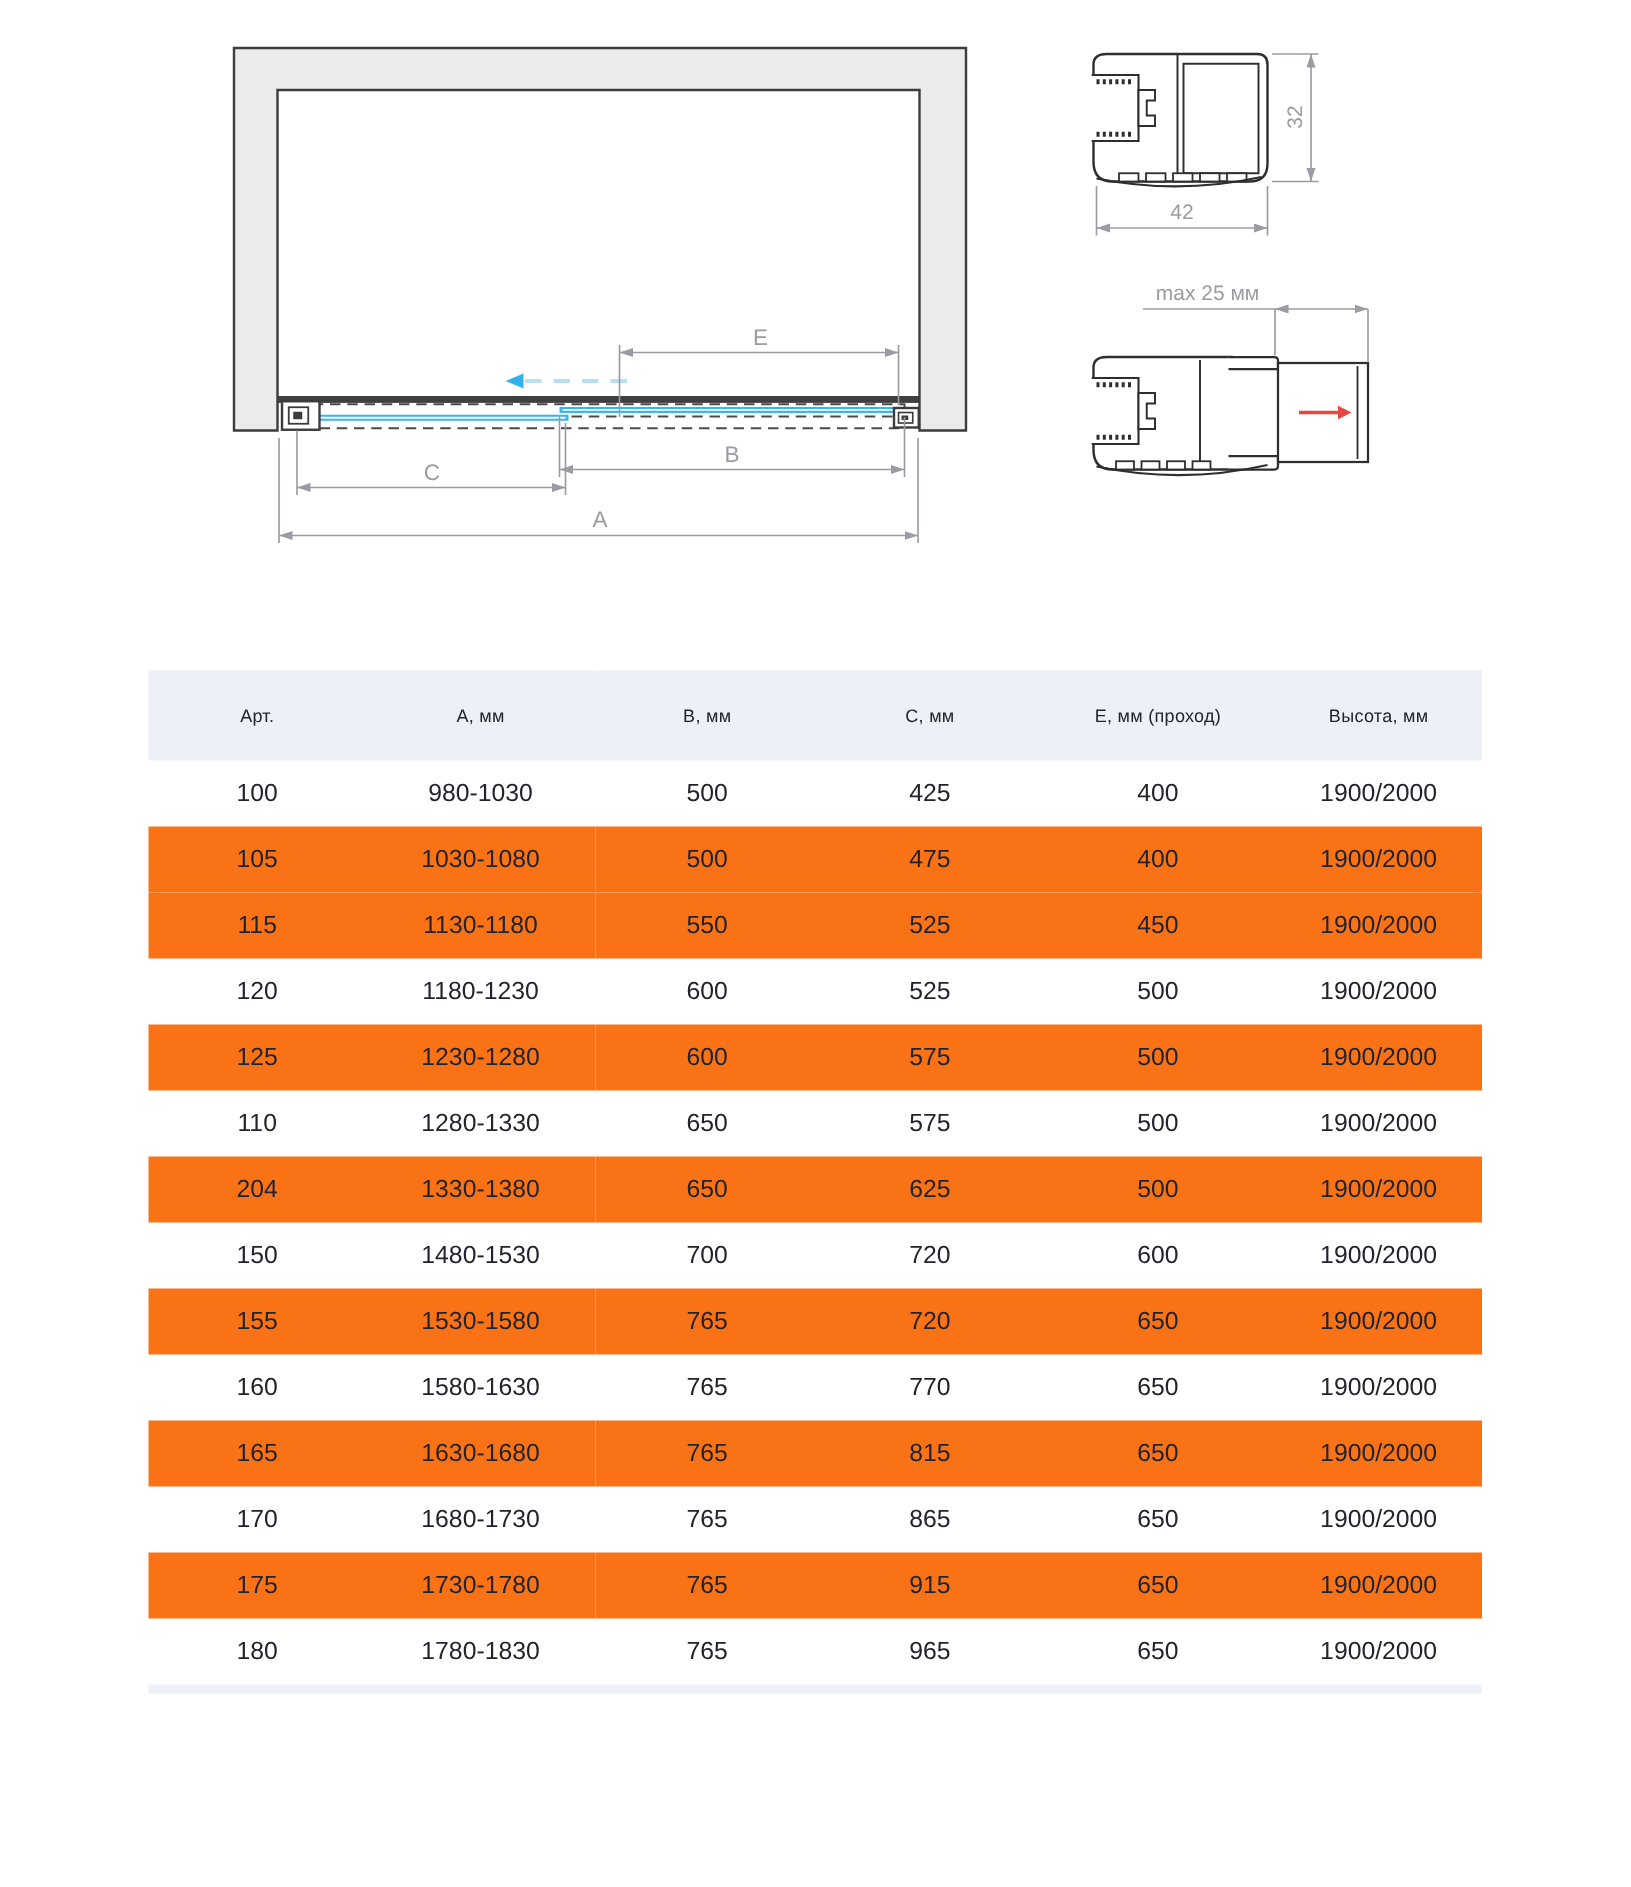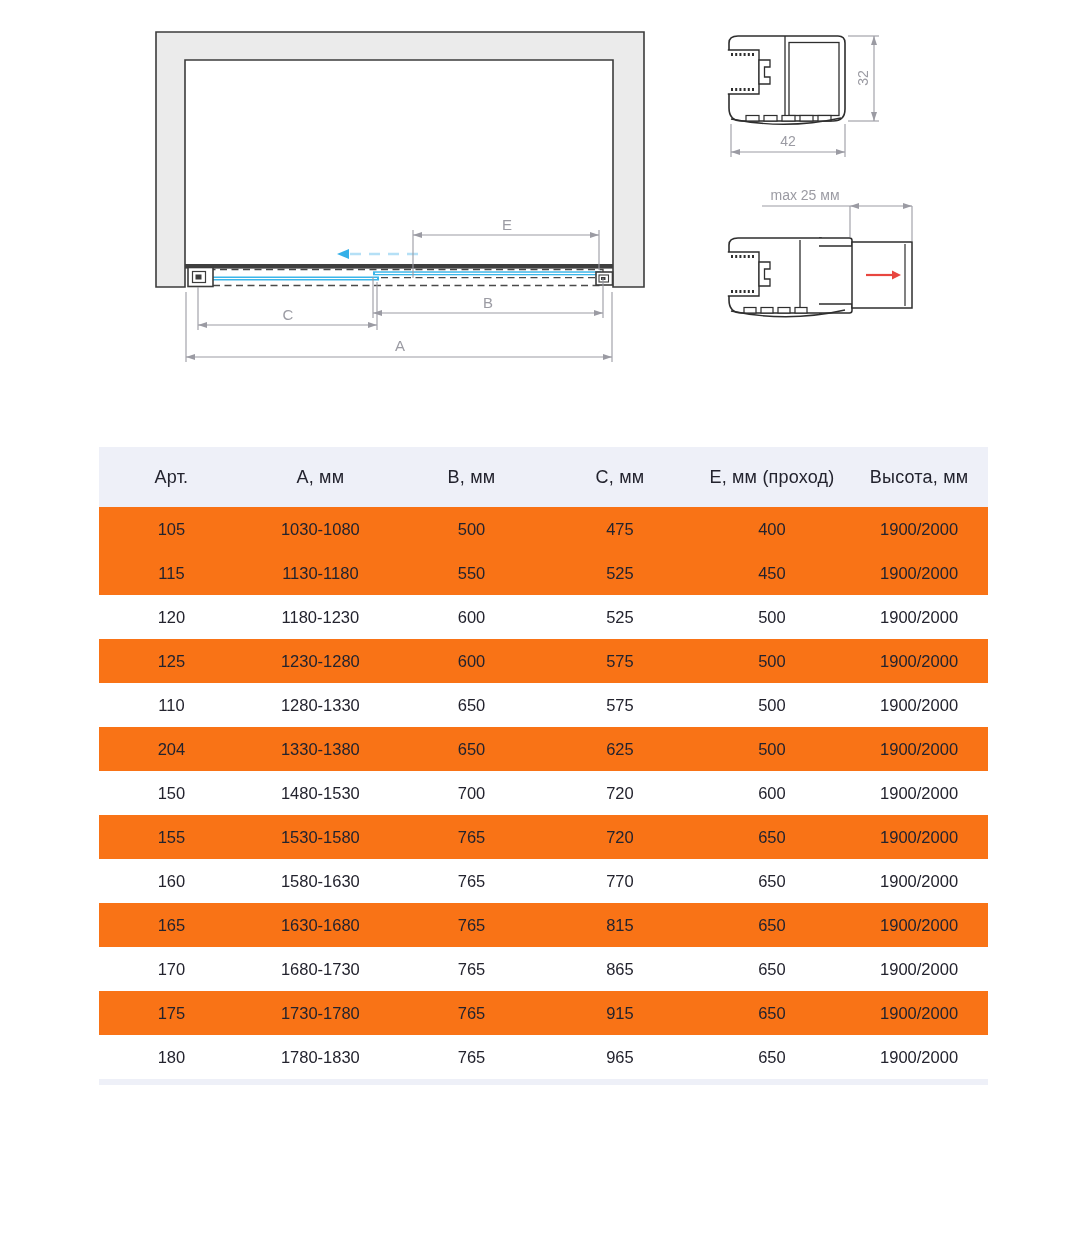--- a/index.html
+++ b/index.html
@@ -9,21 +9,21 @@
     font-family:"Liberation Sans", sans-serif;
   }
   .abs { position:absolute; }
   #plan-diagram   { left:140px; top:20px; }
   #profile-diagram{ left:700px; top:20px; }
   #table-wrap { left:99px; top:447px; width:889px; }
 
   table.sizes { border-collapse:collapse; table-layout:fixed; width:889px; }
   table.sizes th {
     height:60px; background:#eef0f8; color:#23232e;
-    font-size:18px; font-weight:500; letter-spacing:.2px;
+    font-size:12px; font-weight:500; letter-spacing:.2px;
     text-align:center; vertical-align:middle; padding:0;
   }
   table.sizes td {
     height:44px; color:#23232e; font-size:16.5px; font-weight:400;
     text-align:center; vertical-align:middle; padding:0;
   }
   table.sizes tr.alt { background:#f97316; }
   .bottom-strip { width:889px; height:6px; background:#eef0f8; }
 
   .dim-text { font-size:15px; fill:#9b9ba3; }
@@ -203,20 +203,28 @@
       <tr>
         <th>Арт.</th>
         <th>А, мм</th>
         <th>В, мм</th>
         <th>С, мм</th>
         <th>Е, мм (проход)</th>
         <th>Высота, мм</th>
       </tr>
     </thead>
     <tbody>
+        <tr>
+          <td>100</td>
+          <td>980-1030</td>
+          <td>500</td>
+          <td>425</td>
+          <td>400</td>
+          <td>1900/2000</td>
+        </tr>
         <tr class="alt">
           <td>105</td>
           <td>1030-1080</td>
           <td>500</td>
           <td>475</td>
           <td>400</td>
           <td>1900/2000</td>
         </tr>
         <tr class="alt">
           <td>115</td>

